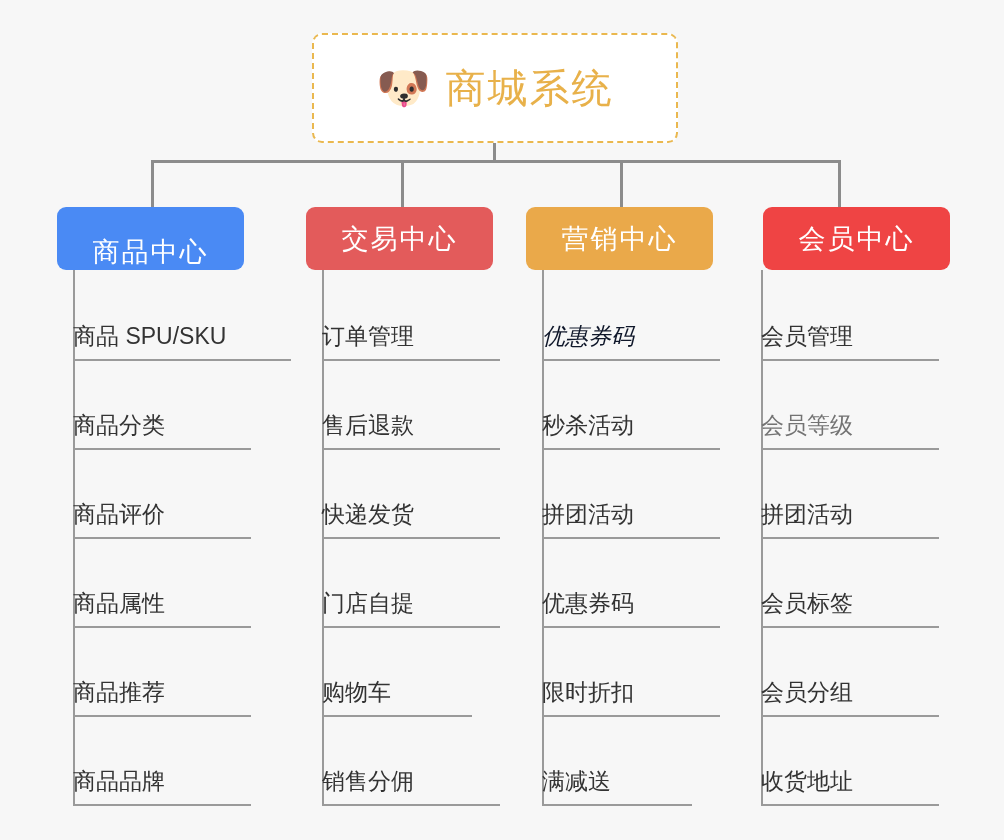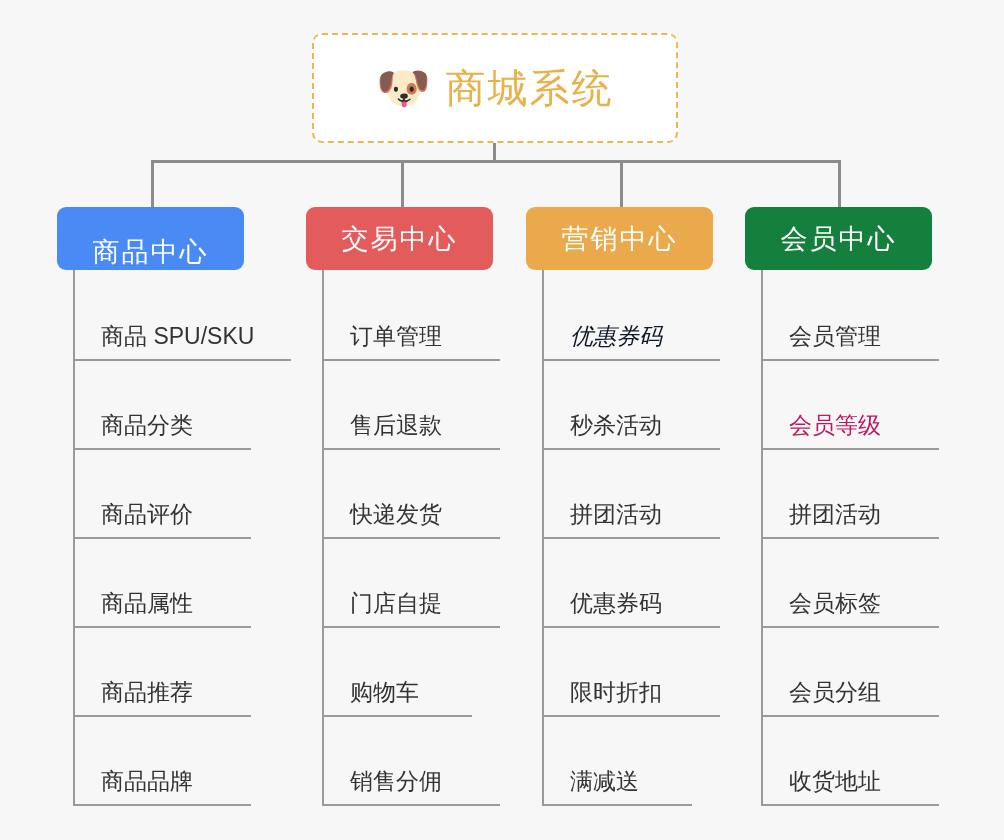--- a/index.html
+++ b/index.html
@@ -105,21 +105,20 @@
     width: 2px;
     bottom: 0;
     background: #9a9a9a;
   }
 
   .item {
     position: relative;
     height: 89px;
     display: flex;
     align-items: flex-end;
-    padding-left: 28px;
     padding-bottom: 6px;
   }
   .item-label {
     position: relative;
     font-size: 23px;
     color: #333333;
     line-height: 1.15;
     white-space: nowrap;
     padding: 0 18px 6px 0;
   }
@@ -224,29 +223,29 @@
           </div>
           <div class="item w4">
             <span class="item-label" style="color: rgb(51, 51, 51);">限时折扣</span>
           </div>
           <div class="item w3">
             <span class="item-label" style="color: rgb(51, 51, 51);">满减送</span>
           </div>
         </div>
       </div>
       <div class="column" style="left: 745px;">
-        <div class="cat-header" style="background: #15803d;">
+        <div class="cat-header" style="background: #ef4444; margin-left: 18px;">
           <span>会员中心</span>
         </div>
         <div class="items" style="--line: #9a9a9a;">
           <div class="item w4">
             <span class="item-label" style="color: rgb(51, 51, 51);">会员管理</span>
           </div>
           <div class="item w4">
-            <span class="item-label" style="color: #be185d;">会员等级</span>
+            <span class="item-label" style="color: #737373;">会员等级</span>
           </div>
           <div class="item w4">
             <span class="item-label" style="color: rgb(51, 51, 51);">拼团活动</span>
           </div>
           <div class="item w4">
             <span class="item-label" style="color: rgb(51, 51, 51);">会员标签</span>
           </div>
           <div class="item w4">
             <span class="item-label" style="color: rgb(51, 51, 51);">会员分组</span>
           </div>

